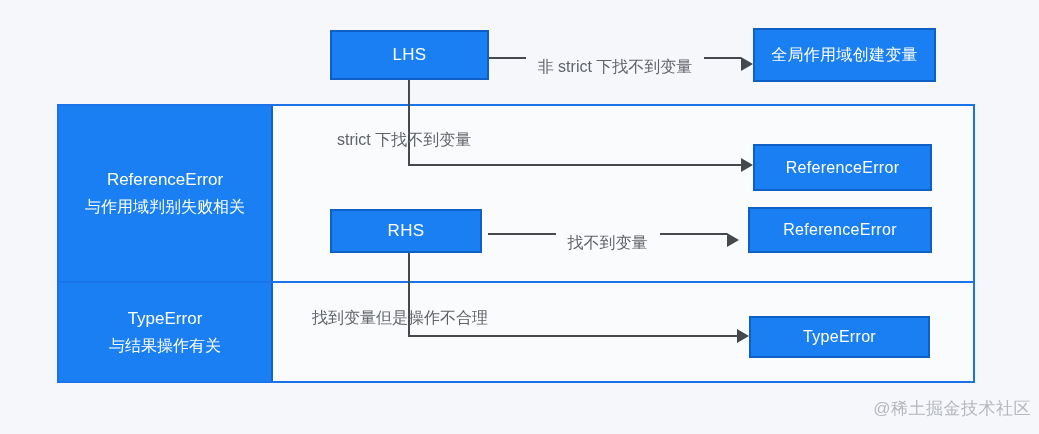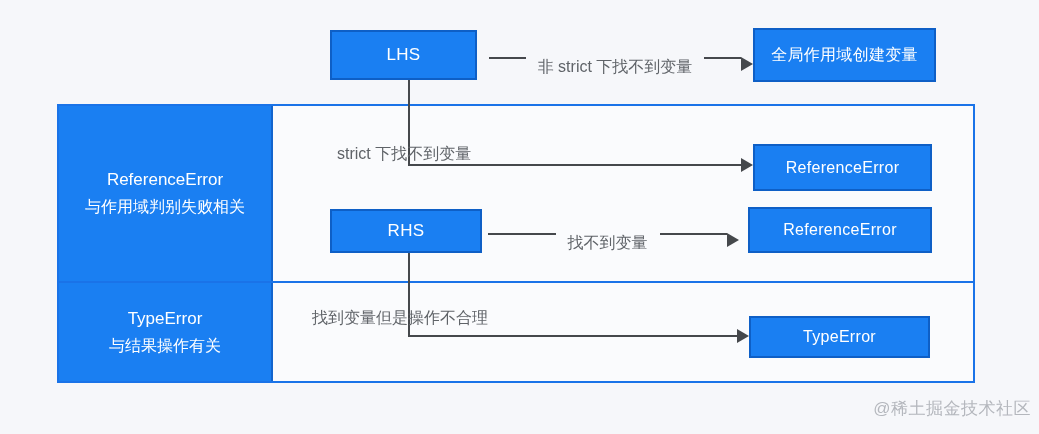--- a/index.html
+++ b/index.html
@@ -55,21 +55,21 @@
     background: #1a7ff2;
     border: 2px solid #0e5fc6;
     box-sizing: border-box;
     color: #ffffff;
     display: flex;
     align-items: center;
     justify-content: center;
     font-size: 17px;
     letter-spacing: 0.3px;
   }
-  .node-lhs    { left: 330px; top: 30px;  width: 147px; height: 50px; }
+  .node-lhs    { left: 330px; top: 30px;  width: 159px; height: 50px; }
   .node-global { left: 753px; top: 28px;  width: 183px; height: 54px; font-size: 16px; }
   .node-ref1   { left: 753px; top: 144px; width: 179px; height: 47px; font-size: 16px; }
   .node-rhs    { left: 330px; top: 209px; width: 152px; height: 44px; }
   .node-ref2   { left: 748px; top: 207px; width: 184px; height: 46px; font-size: 16px; }
   .node-type   { left: 749px; top: 316px; width: 181px; height: 42px; font-size: 16px; }
 
   
   .edge-inline {
     position: absolute;
     display: flex;
@@ -101,21 +101,21 @@
   .vline-badop  { left: 408px; top: 253px; height: 84px; }
   .hline-badop  { left: 408px; top: 335px; width: 329px; }
   .ah-badop     { position: absolute; left: 737px; top: 329px; }
 
   .float-label {
     position: absolute;
     font-size: 16px;
     color: #5f6368;
     white-space: nowrap;
   }
-  .label-strict { left: 337px; top: 144px; }
+  .label-strict { left: 337px; top: 130px; }
   .label-badop  { left: 312px; top: 308px; font-family: Liberation Serif, serif; }
 
   
   .watermark {
     position: absolute;
     right: 8px;
     top: 397px;
     font-size: 17px;
     color: #b4b7bd;
     letter-spacing: 0.5px;

